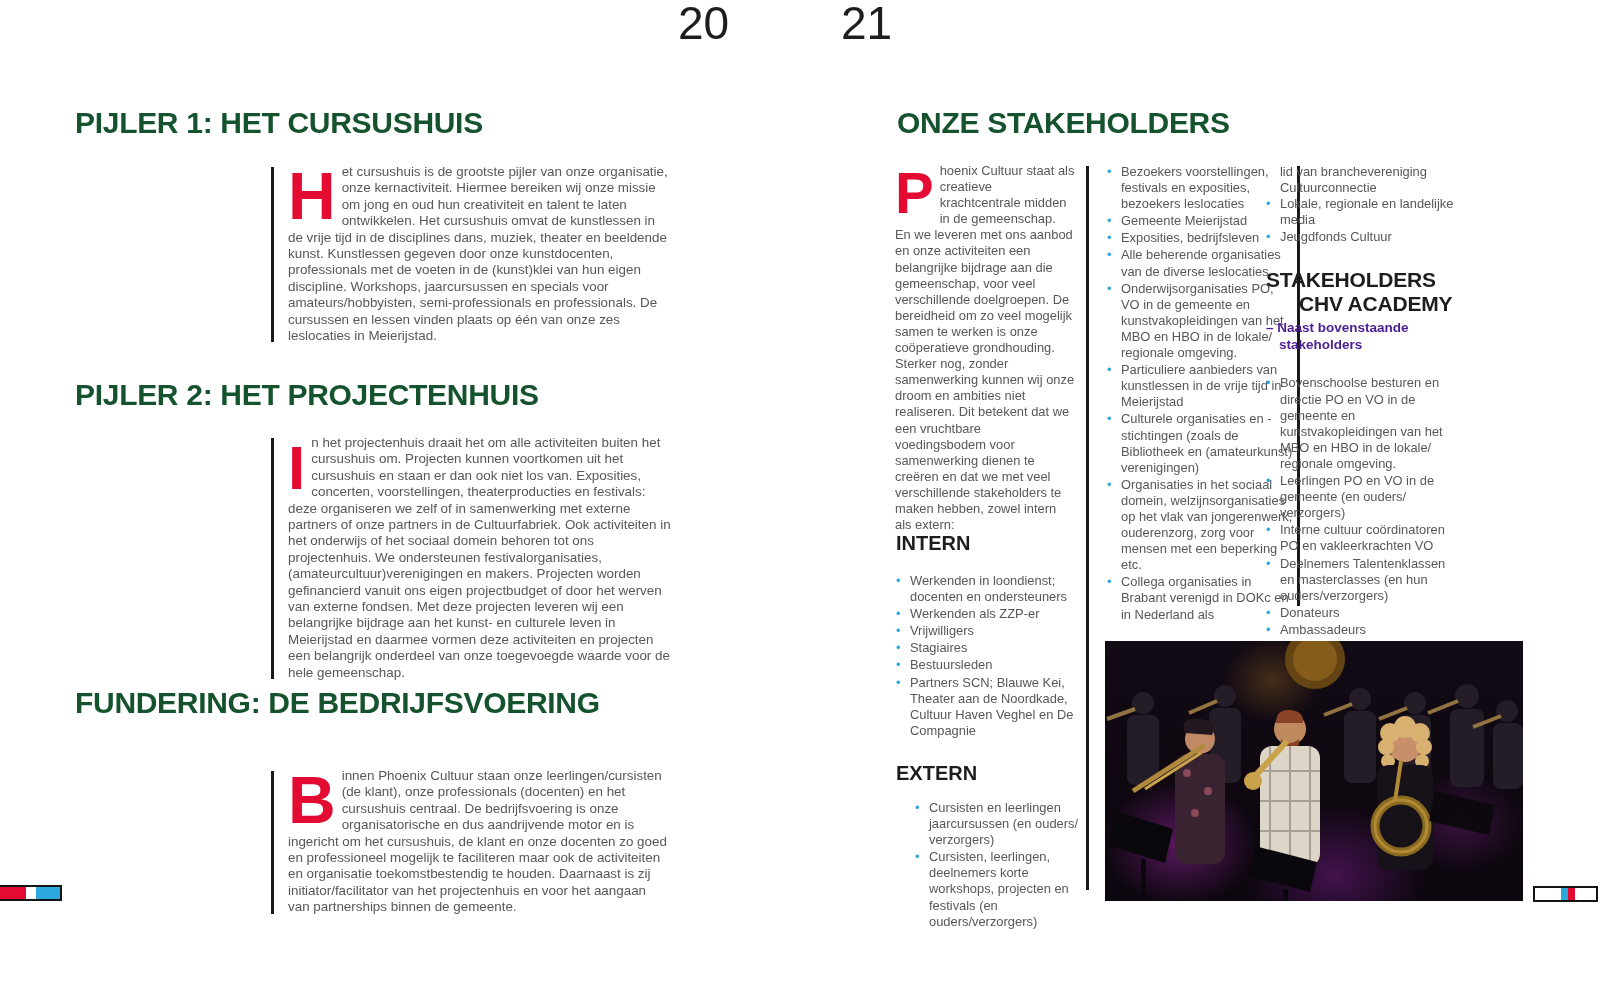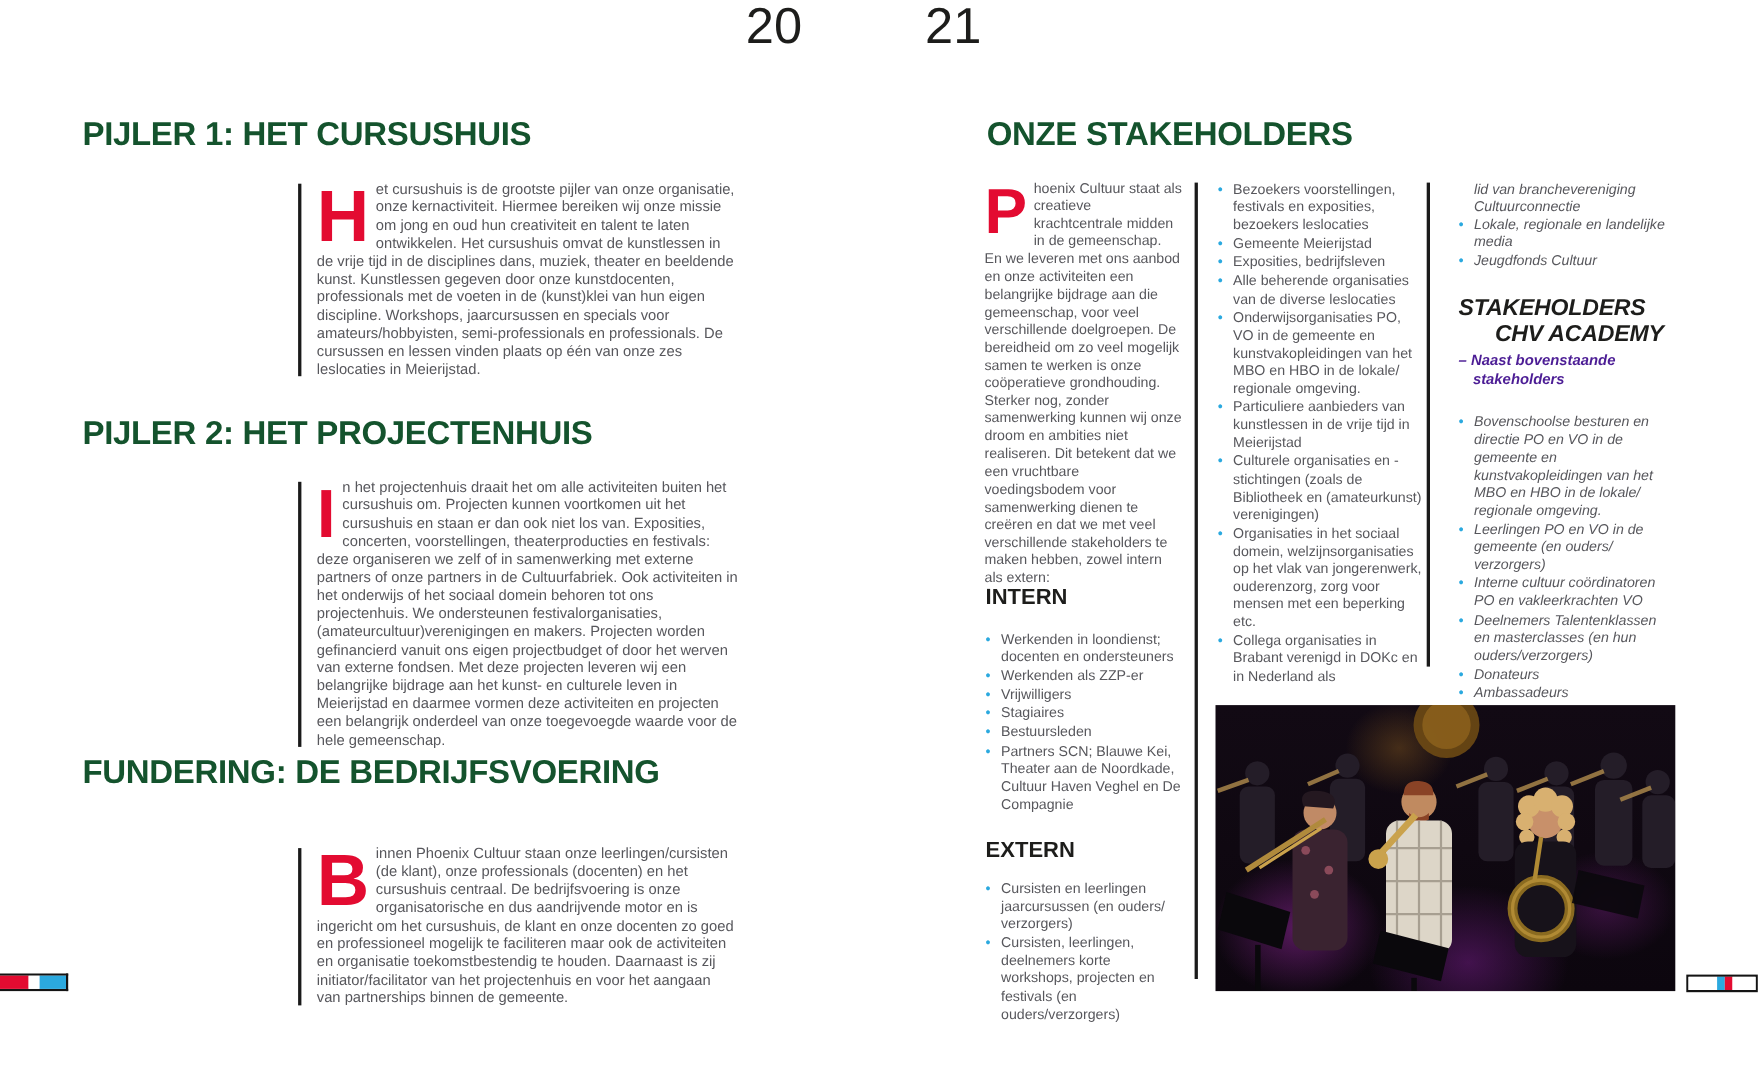--- a/index.html
+++ b/index.html
@@ -110,21 +110,21 @@
     <li>Werkenden in loondienst; docenten en ondersteuners</li>
         <li>Werkenden als ZZP-er</li>
         <li>Vrijwilligers</li>
         <li>Stagiaires</li>
         <li>Bestuursleden</li>
         <li>Partners SCN; Blauwe Kei, Theater aan de Noordkade, Cultuur Haven Veghel en De Compagnie</li>
       </ul>
   </div>
 
   <div class="subhead" style="left:896px;top:762px;">EXTERN</div>
-  <div class="col" style="left:896px;top:800px;width:182px;">
+  <div class="col" style="left:915px;top:800px;width:182px;">
     <ul class="blist">
 
     <li>Cursisten en leerlingen jaarcursussen (en ouders/ verzorgers)</li>
         <li>Cursisten, leerlingen, deelnemers korte workshops, projecten en festivals (en ouders/verzorgers)</li>
       </ul>
   </div>
 
   <div class="col" style="left:1107px;top:164px;width:186px;">
     <ul class="blist">
 
@@ -133,21 +133,21 @@
         <li>Exposities, bedrijfsleven</li>
         <li>Alle beherende organisaties van de diverse leslocaties</li>
         <li>Onderwijsorganisaties PO, VO in de gemeente en kunstvakopleidingen van het MBO en HBO in de lokale/ regionale omgeving.</li>
         <li>Particuliere aanbieders van kunstlessen in de vrije tijd in Meierijstad</li>
         <li>Culturele organisaties en -stichtingen (zoals de Bibliotheek en (amateurkunst) verenigingen)</li>
         <li>Organisaties in het sociaal domein, welzijnsorganisaties op het vlak van jongerenwerk, ouderenzorg, zorg voor mensen met een beperking etc.</li>
         <li>Collega organisaties in Brabant verenigd in DOKc en in Nederland als</li>
       </ul>
   </div>
 
-  <div class="col" style="left:1326px;top:164px;width:188px;font-style:italic;">
+  <div class="col" style="left:1266px;top:164px;width:188px;">
     <div class="cont-text">lid van branchevereniging Cultuurconnectie</div>
     <ul class="blist">
 
     <li>Lokale, regionale en landelijke media</li>
         <li>Jeugdfonds Cultuur</li>
       </ul>
     <div style="height:22px;"></div>
     <div class="chv-head">
       <span style="display:block;">STAKEHOLDERS</span>
       <span style="display:block;margin-left:33px;">CHV ACADEMY</span>

